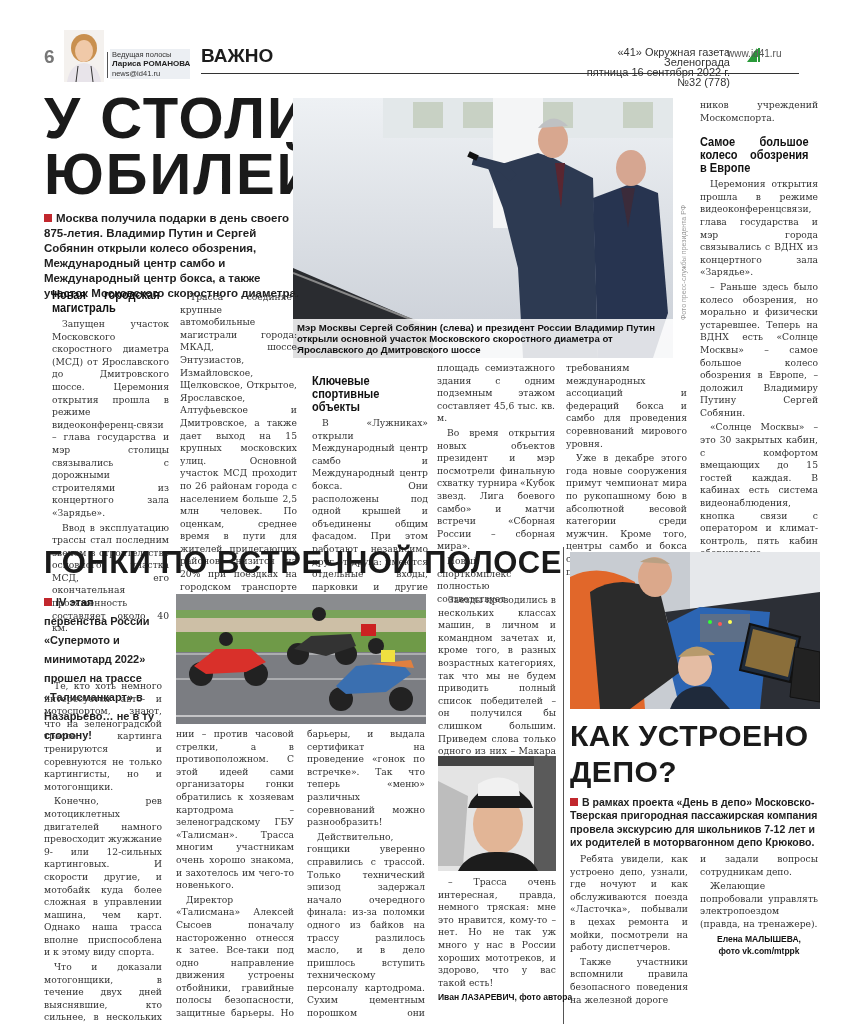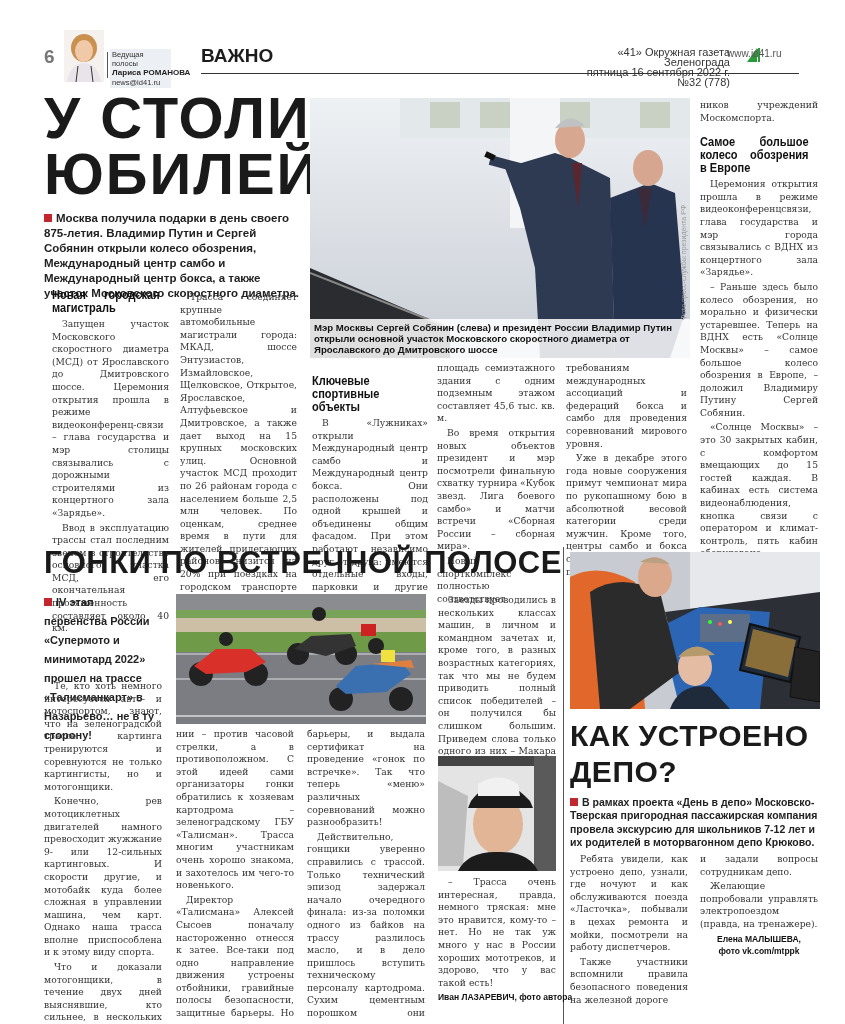--- a/index.html
+++ b/index.html
@@ -24,21 +24,21 @@
   <svg width="40" height="52" viewBox="0 0 40 52">
     <rect width="40" height="52" fill="#f4f1ee"></rect>
     <ellipse cx="20" cy="18" rx="13" ry="14" fill="#c9904f"></ellipse>
     <ellipse cx="20" cy="21" rx="9" ry="11" fill="#f0c9a8"></ellipse>
     <path d="M3 52 Q6 34 20 33 Q34 34 37 52Z" fill="#e8e4ea"></path>
     <line x1="14" y1="36" x2="12" y2="52" stroke="#333" stroke-width="1"></line>
     <line x1="27" y1="36" x2="29" y2="52" stroke="#333" stroke-width="1"></line>
   </svg>
 </div>
 <div class="abs" style="left:107px;top:52px;width:1px;height:26px;background:#555"></div>
-<div class="abs sans" style="left:110px;top:49px;background:#eceff3;padding:1px 2px;width:61px">
+<div class="abs sans" style="left:110px;top:49px;background:#eceff3;padding:1px 2px;width:80px">
   <div style="font-size:7.5px;color:#333;line-height:9px">Ведущая полосы</div>
   <div style="font-size:8px;font-weight:bold;color:#222;line-height:10px;white-space:nowrap">Лариса РОМАНОВА</div>
   <div style="font-size:7.5px;color:#333;line-height:9px">news@id41.ru</div>
 </div>
 <div class="abs sans" style="left:201px;top:45px;font-size:19px;font-weight:bold;color:#1c1c1c">ВАЖНО</div>
 <div class="abs sans" style="left:560px;top:47px;width:170px;text-align:right;font-size:11px;line-height:10px;color:#333">
   <div>«41» Окружная газета Зеленограда</div>
   <div>пятница 16 сентября 2022 г. №32 (778)</div>
 </div>
 <div class="abs" style="left:747px;top:47px;width:15px;height:14px">
@@ -48,21 +48,21 @@
     </svg>
 </div>
 <div class="abs sans" style="left:727px;top:48px;font-size:10px;font-weight:normal;color:#555">www.id41.ru</div>
 <div class="abs" style="left:201px;top:73px;width:598px;height:1px;background:#333"></div>
 
 <div class="abs headline" style="left:44px;top:90px;font-size:58px;line-height:56px;letter-spacing:2px">
   <div>У СТОЛИЦЫ</div>
   <div>ЮБИЛЕЙ</div>
 </div>
 
-<div class="abs photo" style="left:310px;top:98px;width:404px;height:260px">
+<div class="abs photo" style="left:293px;top:98px;width:404px;height:260px">
   <svg width="380" height="260" viewBox="0 0 380 260">
     <defs>
       <linearGradient id="fl" x1="0" y1="0" x2="0" y2="1">
           <stop offset="0" stop-color="#eef1f4"></stop>
           <stop offset="1" stop-color="#c9ced6"></stop>
         </linearGradient>
     </defs>
     <rect width="380" height="260" fill="url(#fl)"></rect>
     <rect x="90" y="0" width="290" height="40" fill="#e3e8ea"></rect>
     <rect x="120" y="4" width="30" height="26" fill="#c8d1c4"></rect>

